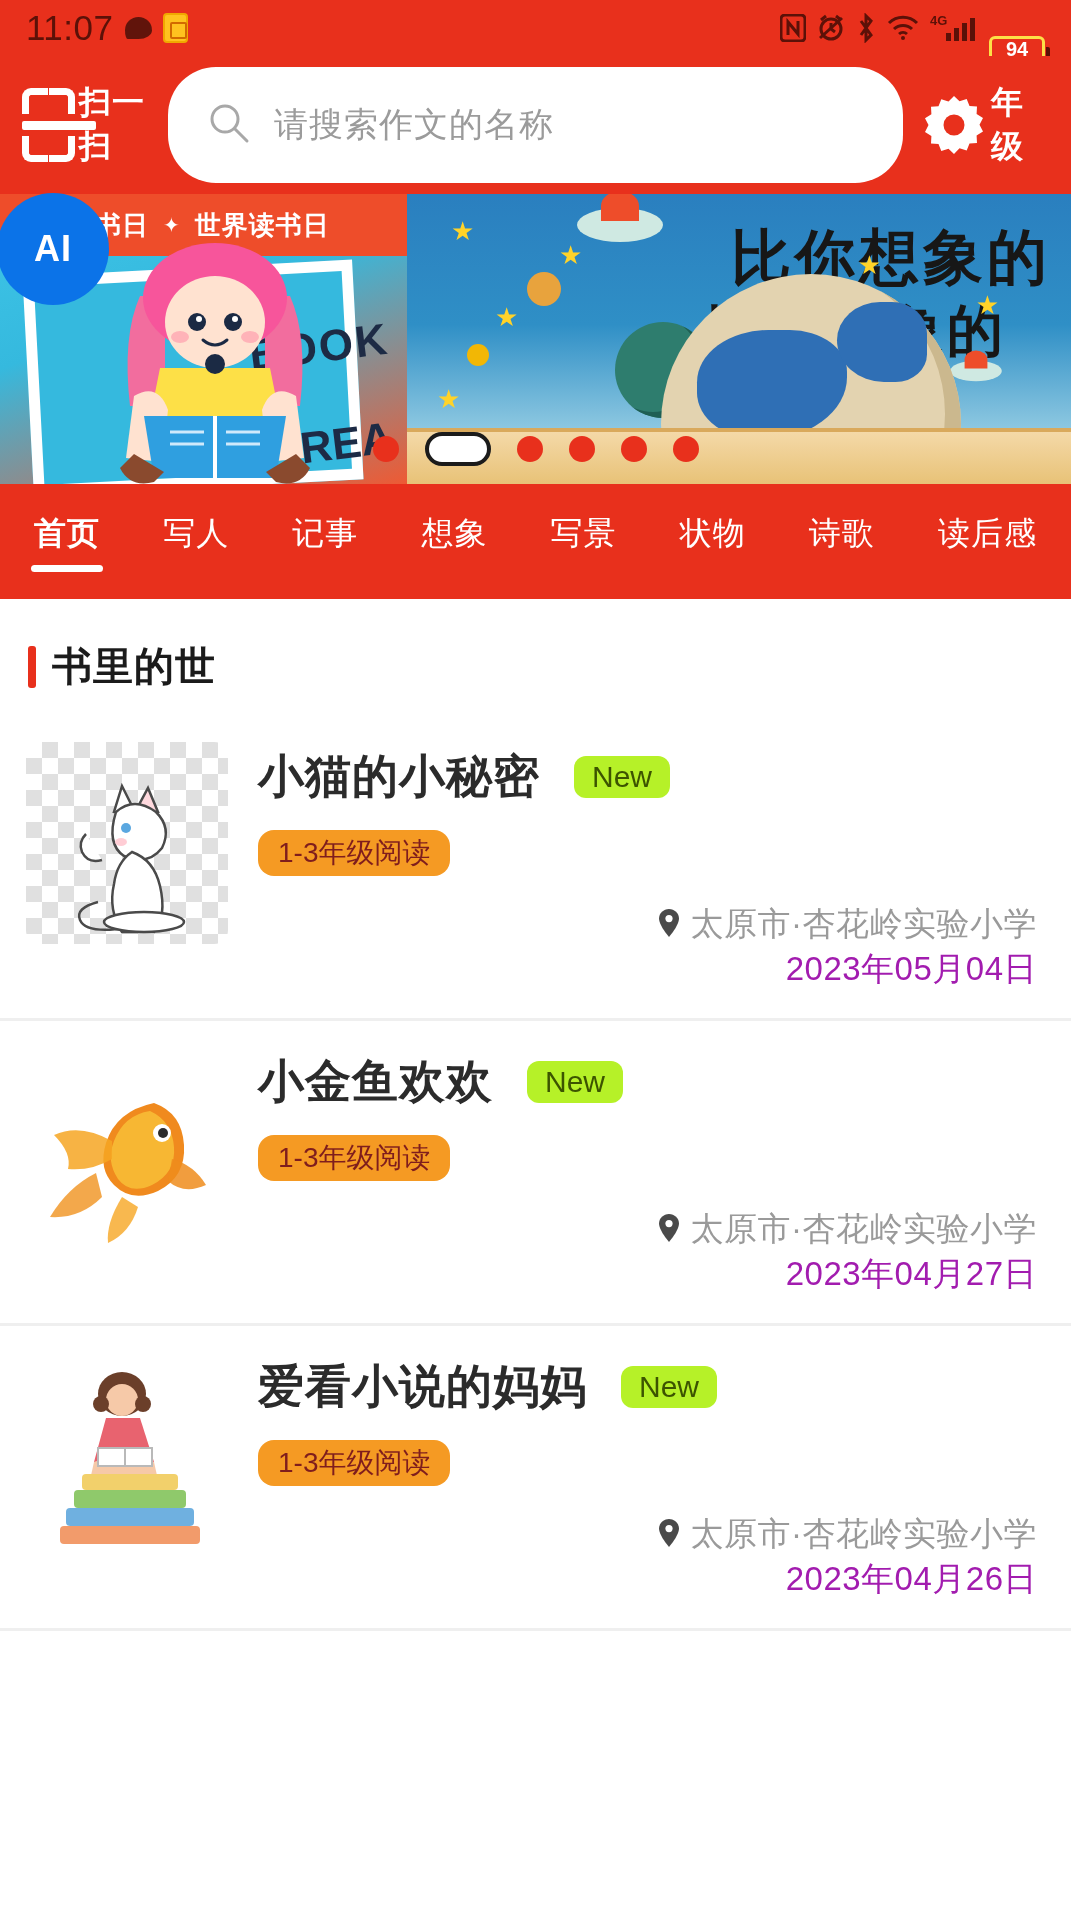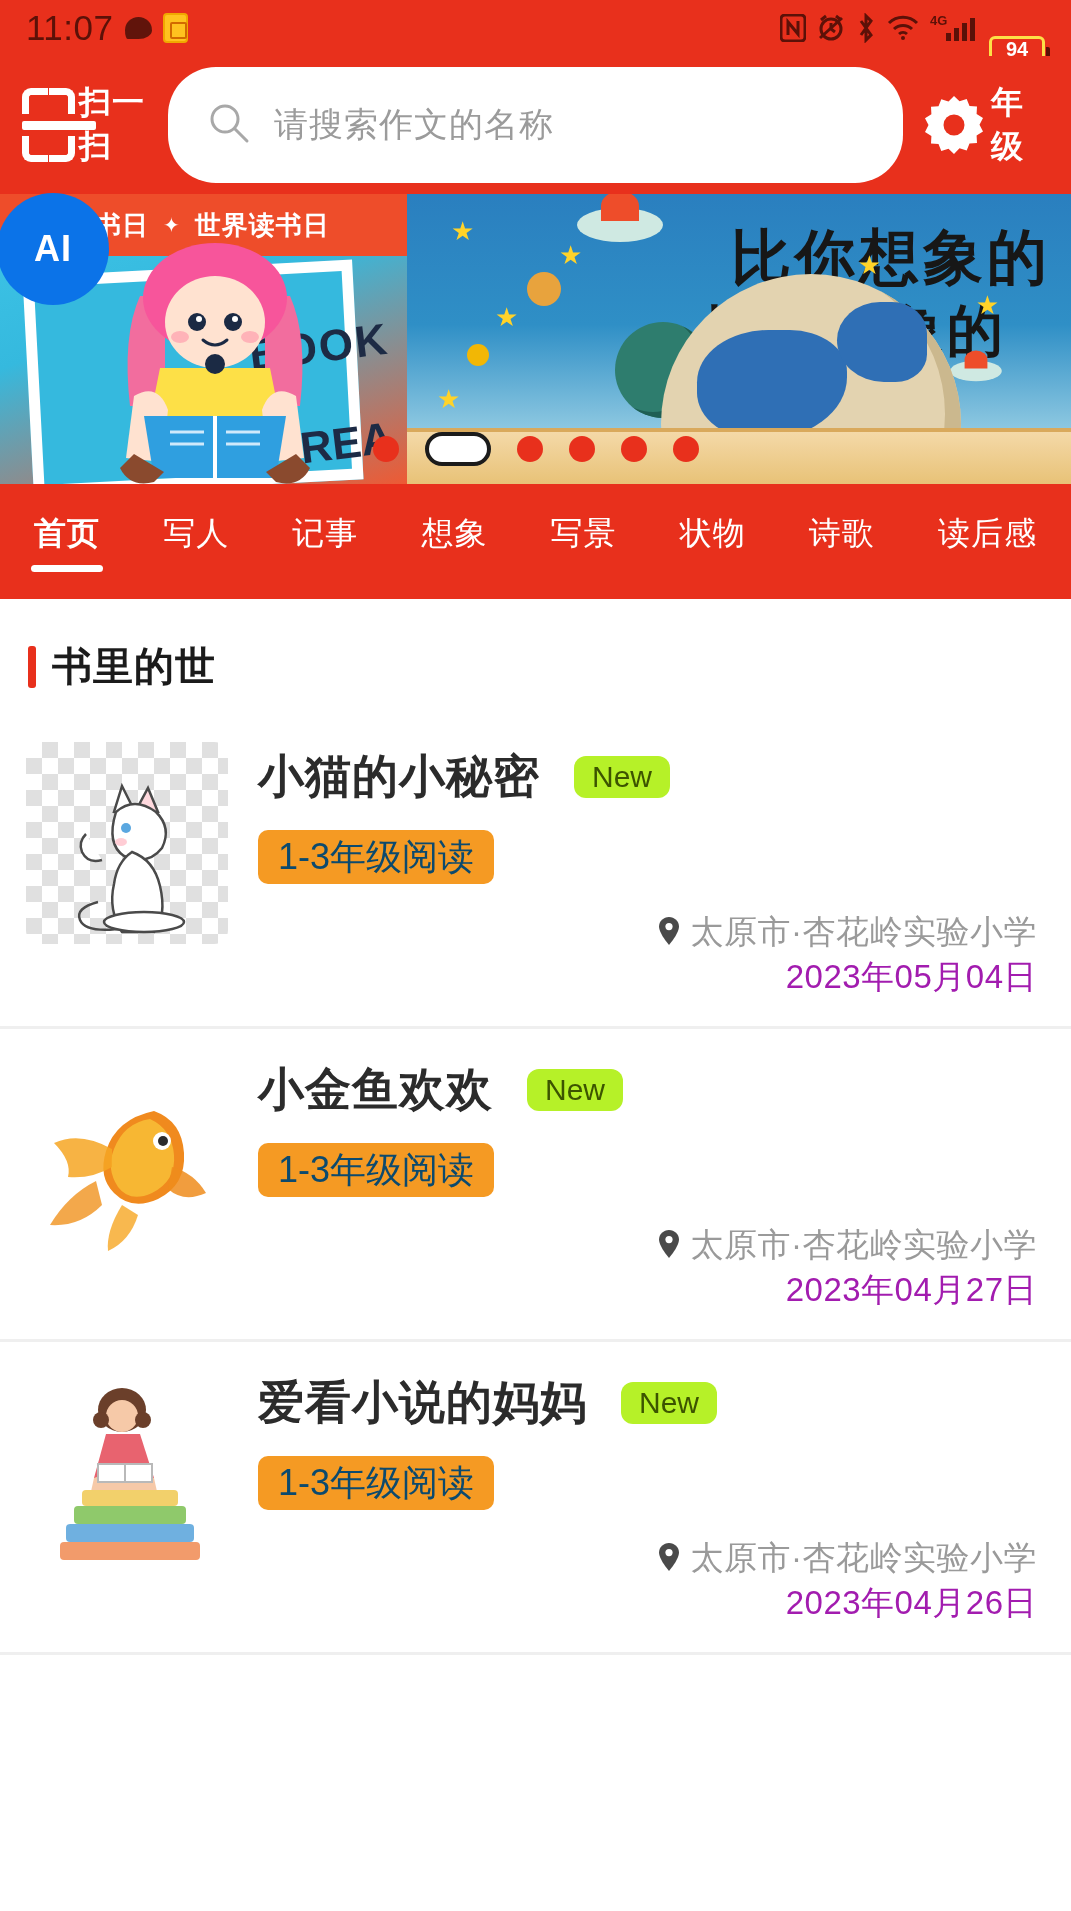--- a/index.html
+++ b/index.html
@@ -186,22 +186,22 @@
   }
   .thumb svg { position:absolute; left:0; top:0; }
   .item-body { flex:1; min-width:0; padding-top:4px; }
   .title-row { display:flex; align-items:center; gap:34px; }
   .item-title { font-size:46px; font-weight:600; color:#2b2b2b; letter-spacing:1px; }
   .badge-new {
     background:#b6f128; color:#3c5400; font-size:30px; font-weight:500;
     padding:6px 18px; border-radius:12px; line-height:1;
   }
   .badge-grade {
-    display:inline-block; margin-top:22px; background:#f59a23; color:#0c4a6e;
-    font-size:36px; font-weight:500; padding:9px 20px; border-radius:10px; line-height:1;
+    display:inline-block; margin-top:22px; background:#f59a23; color:#7f1d1d;
+    font-size:28px; font-weight:500; padding:9px 20px; border-radius:16px; line-height:1;
   }
   .meta-row {
     display:flex; align-items:flex-end; justify-content:space-between;
     margin-top:26px; padding-right:6px;flex-direction:column;
   }
   .meta-left { display:flex; align-items:center; gap:10px; }
   .pin-ico { flex:none; }
   .meta-text { color:#9a9a9a; font-size:33px; letter-spacing:.5px; }
   .meta-date { color:#a21caf; font-size:33px; letter-spacing:.5px; }
 

